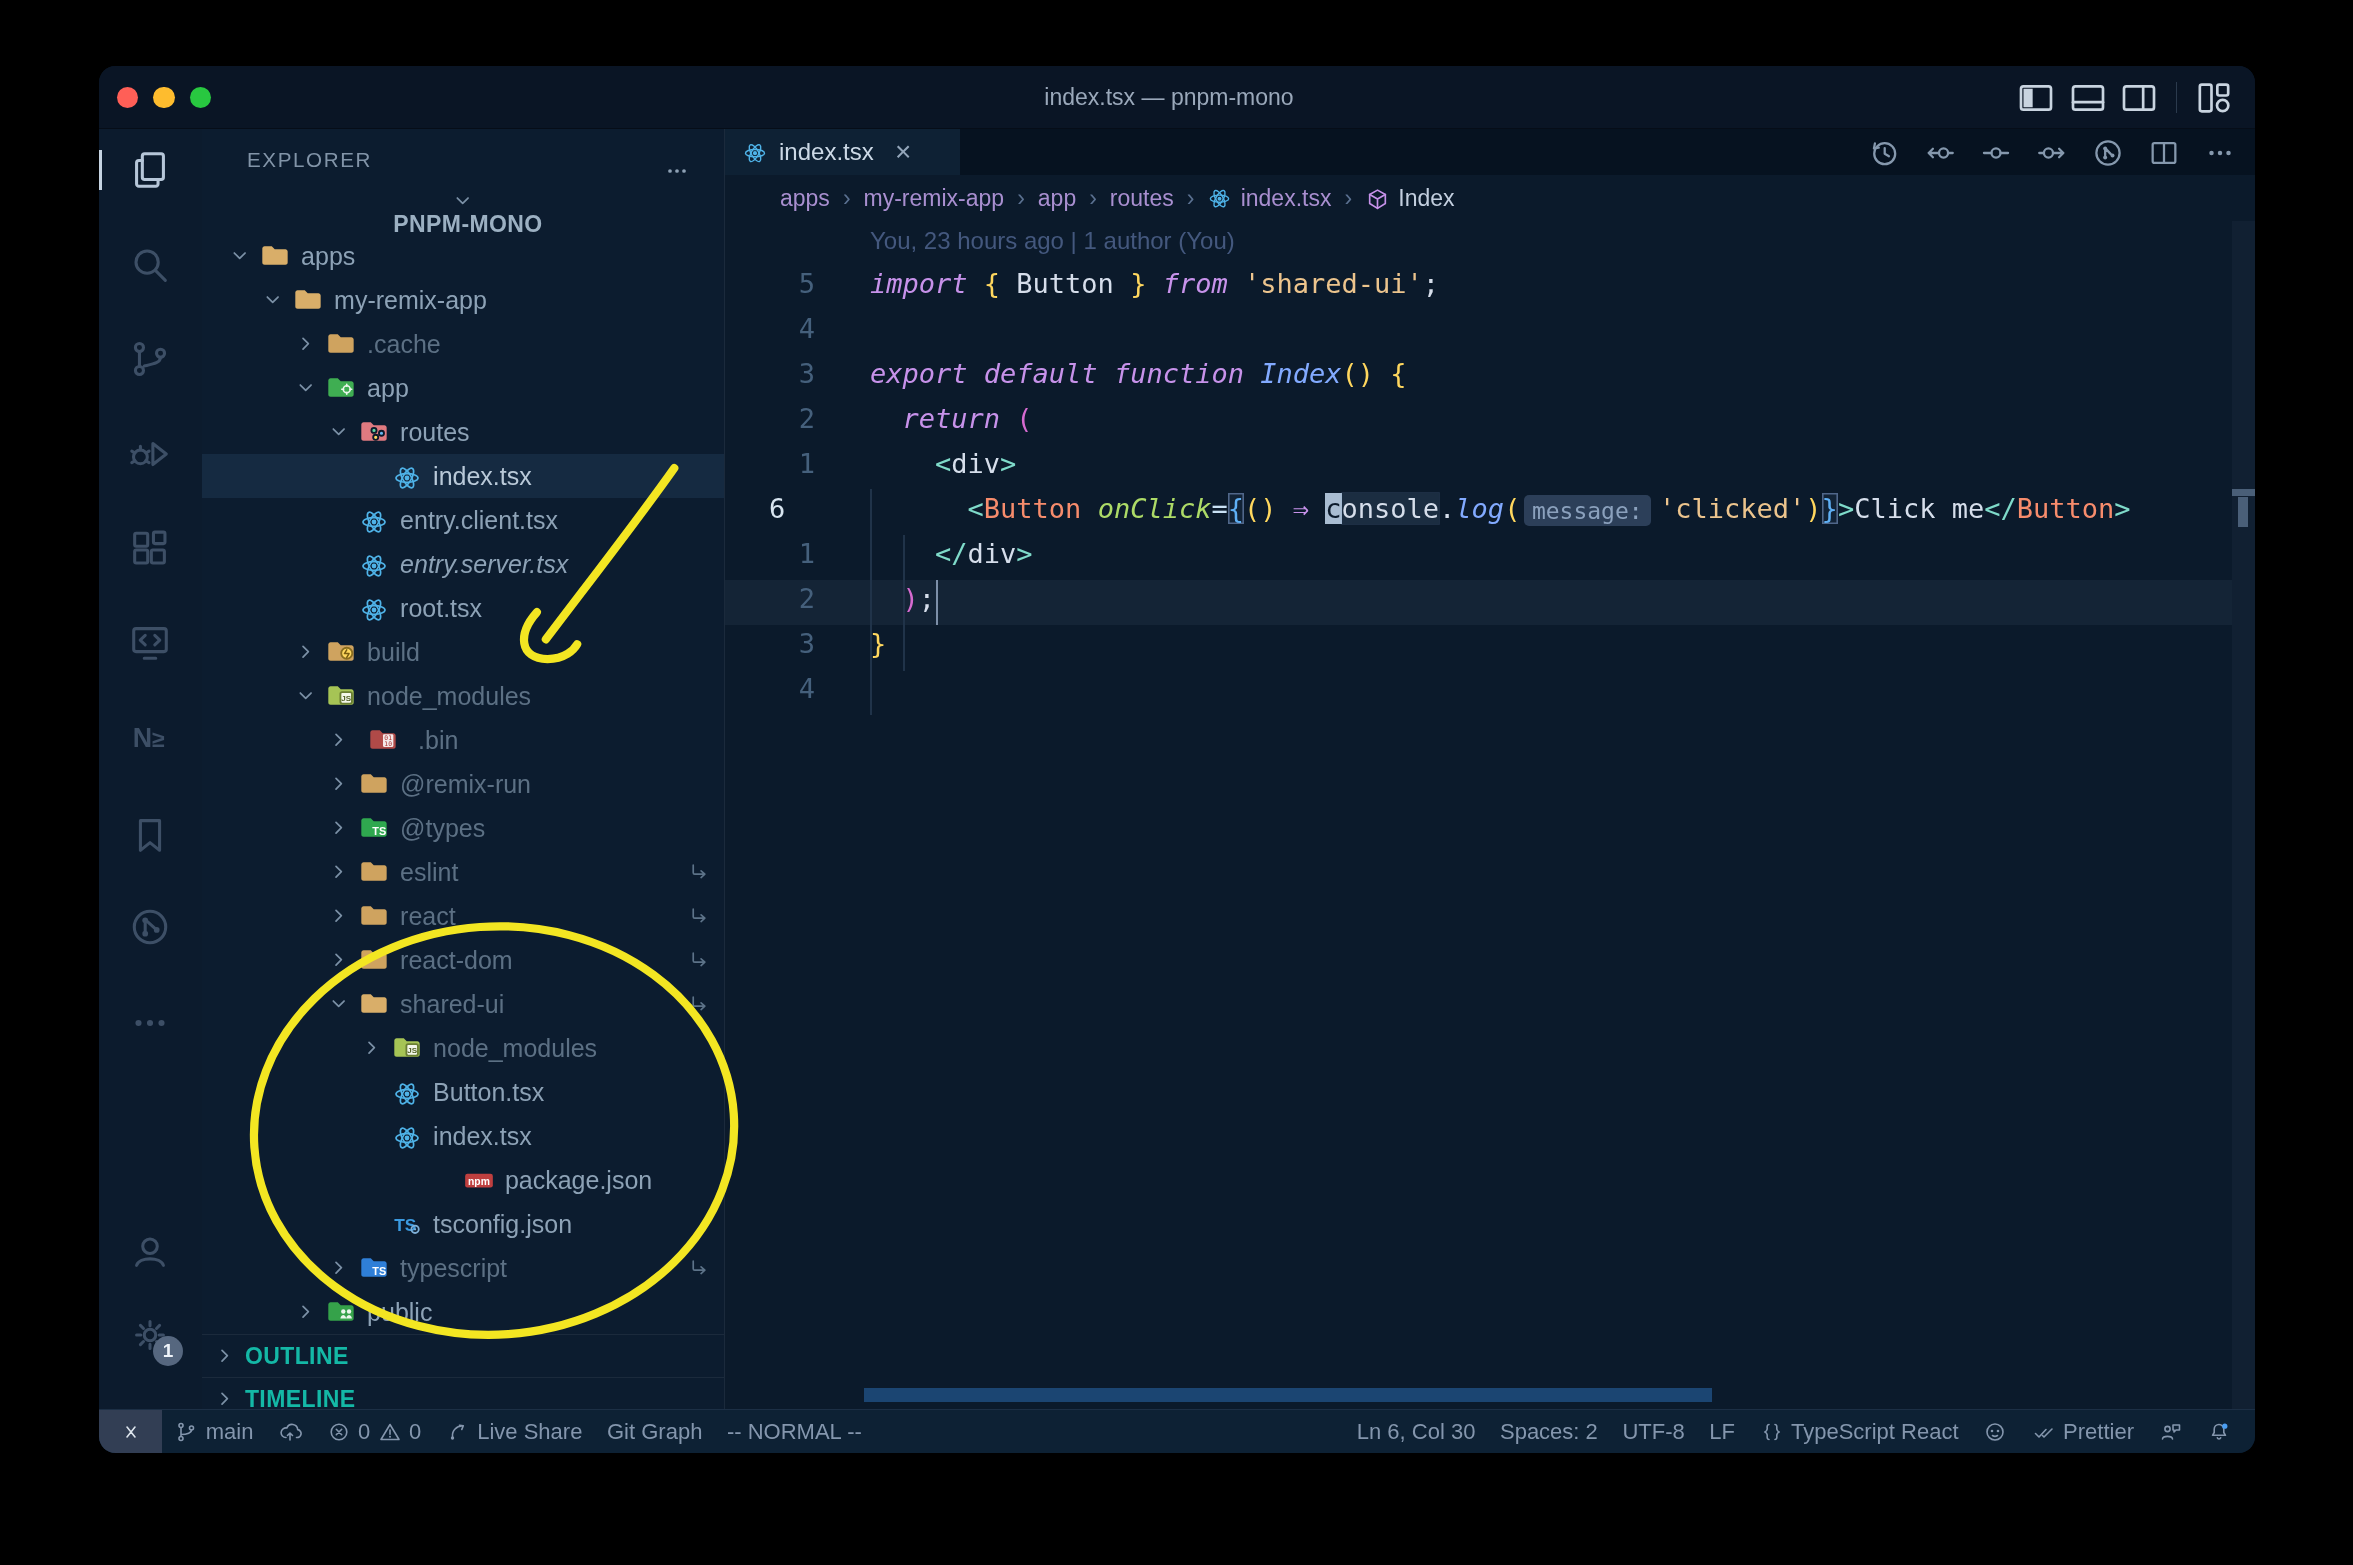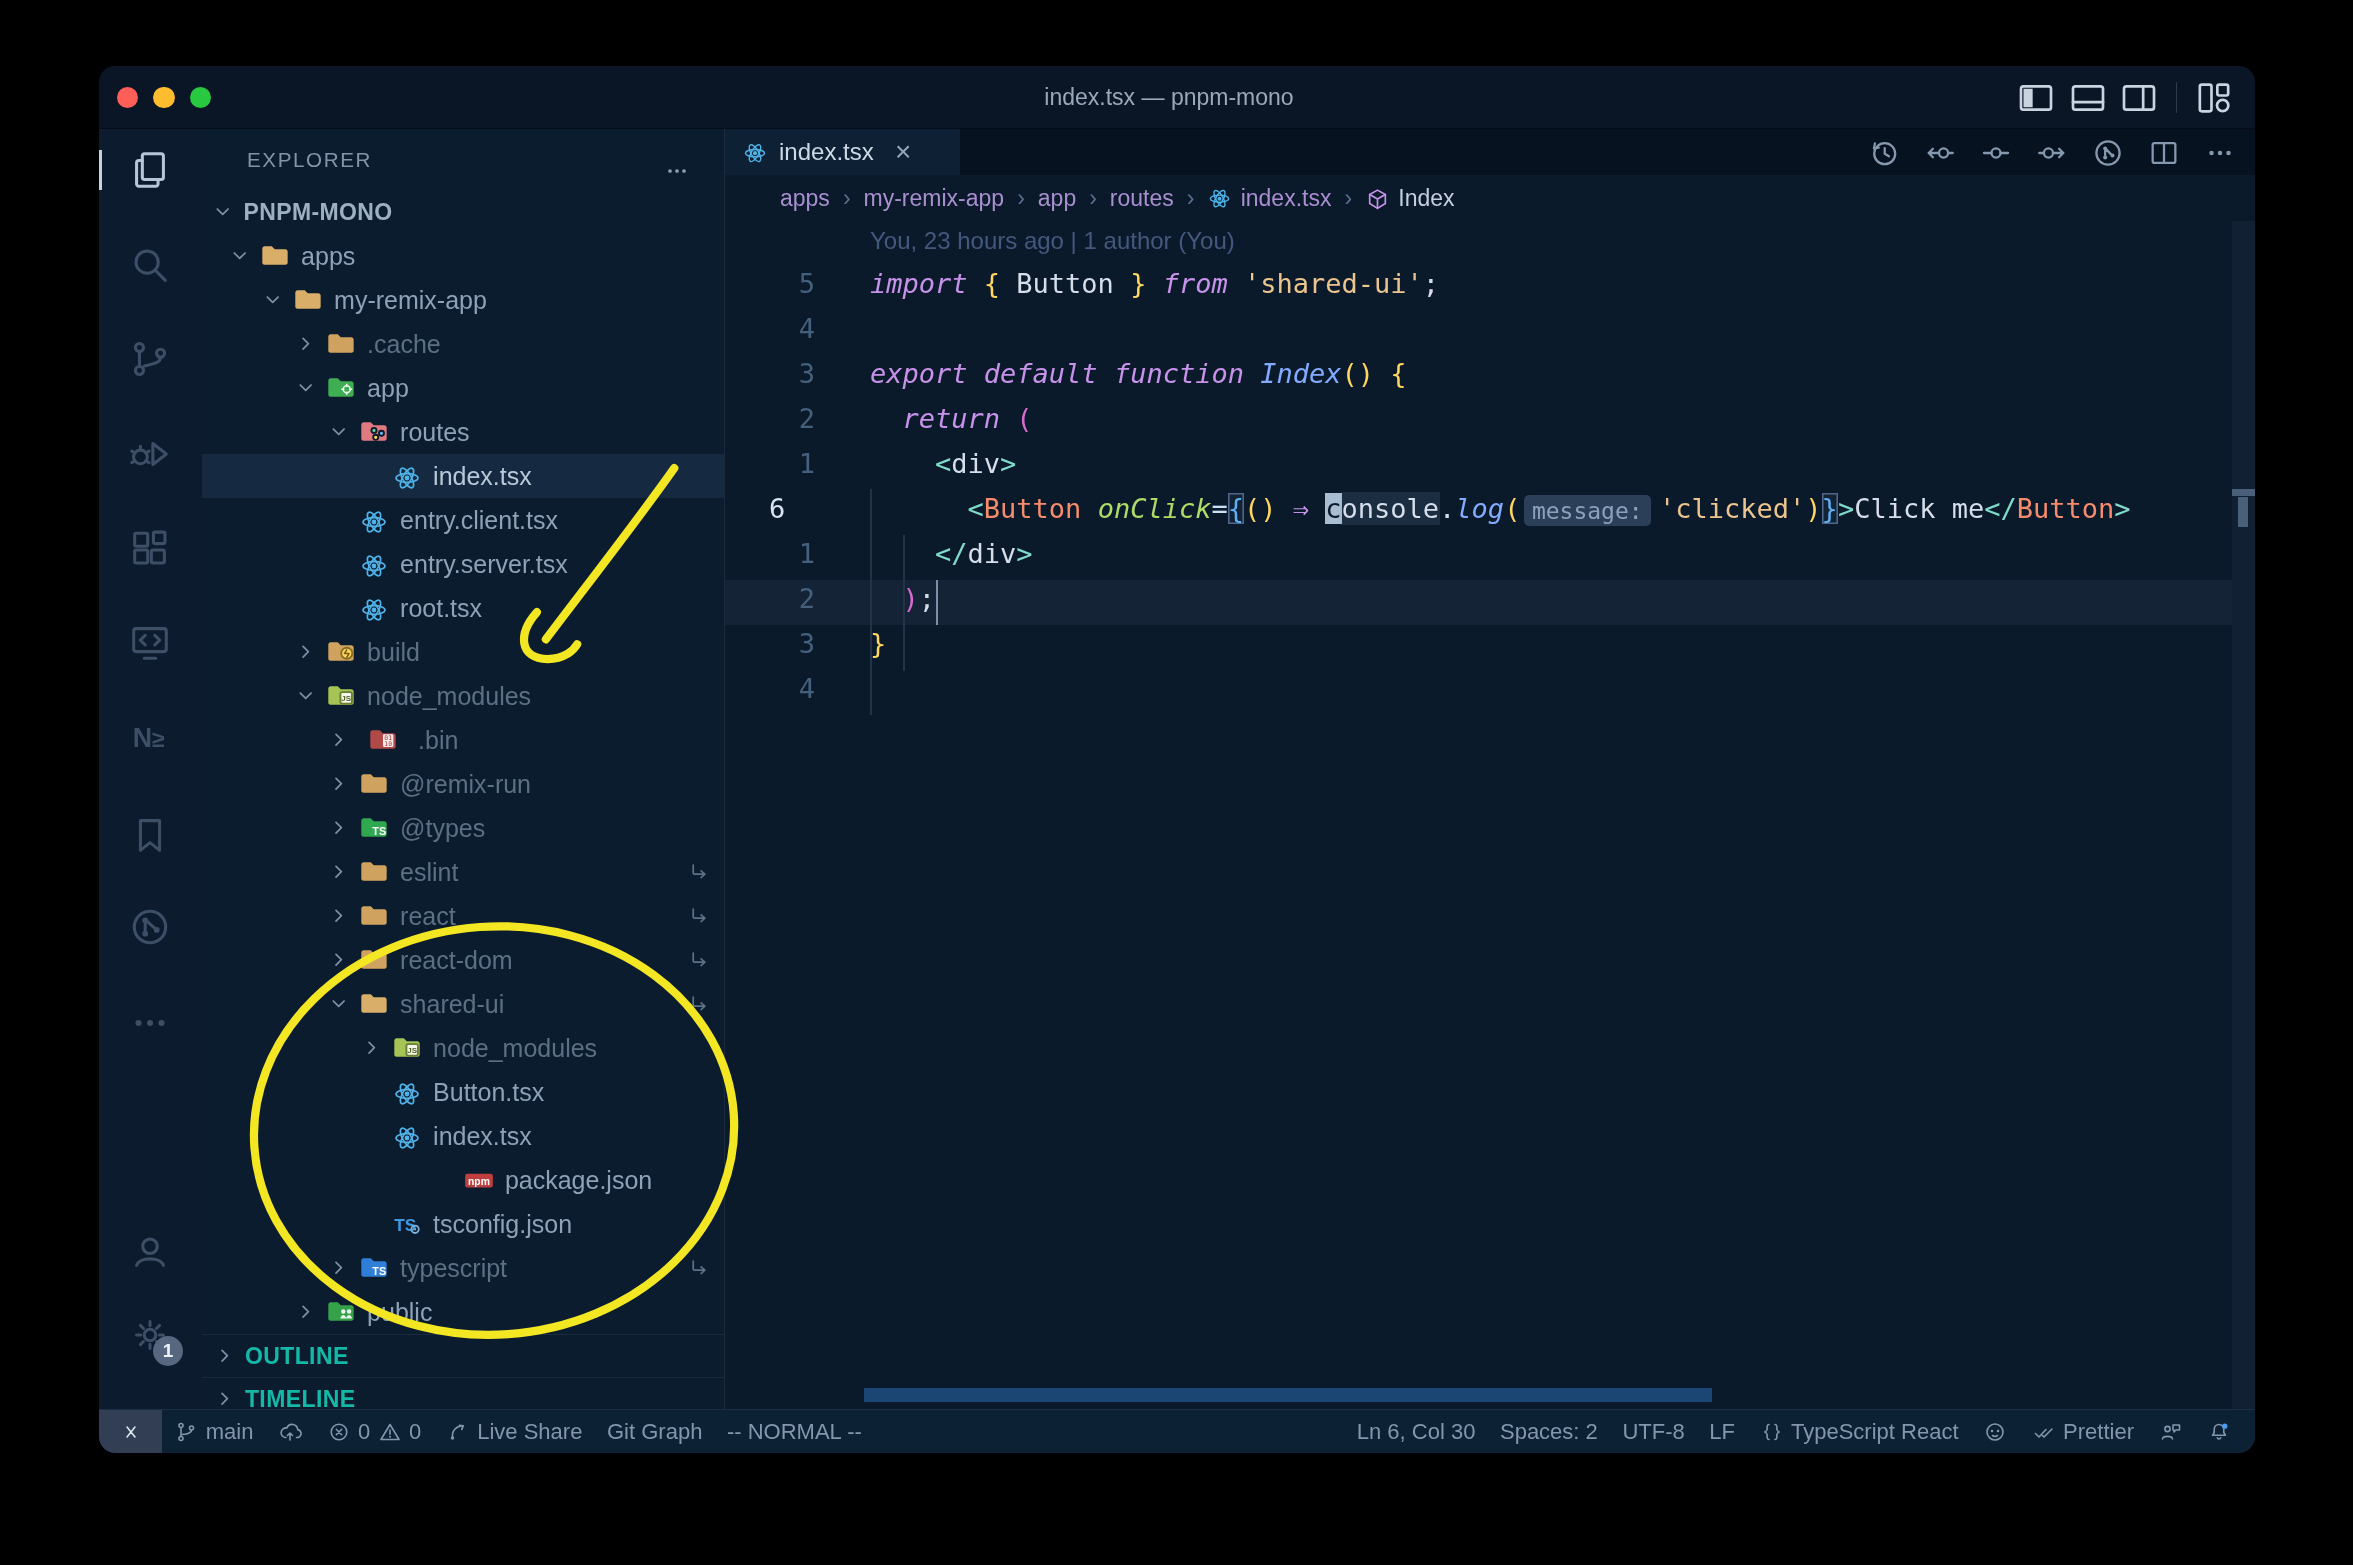--- a/index.html
+++ b/index.html
@@ -40,21 +40,21 @@
                color:#8294a8; font-size:20.6px; letter-spacing:1.6px; }
   .sb-more { position:absolute; right:33px; top:18px; width:28px; height:25px; color:#8ea1b5; }
   .trow, .tree-root { position:relative; height:44px; display:flex; align-items:center; cursor:default; }
   .trow.sel { background:#152a41; }
   .chev { width:21.4px; height:21.4px; margin-right:10px; flex:none; color:#7b90a6; }
   .chev.hidden { visibility:hidden; }
   .ficon { width:30px; height:25px; margin-right:10.7px; flex:none; }
   .tlabel { font-size:25px; color:#8da2b6; white-space:nowrap; }
   .trow.dim .tlabel { color:#5c7084; }
   .trow.sel .tlabel { color:#b9c9d8; }
-  .tree-root { padding-left:10px; }
+  .tree-root { padding-left:10px;flex-direction:column; }
   .tree-root .tlabel { font-weight:bold; font-size:23px; color:#9cb0c2; letter-spacing:0.4px; }
   .symlink { position:absolute; right:13px; top:10.7px; width:23px; height:23px; color:#5d7389; }
   .sb-section { height:43px; display:flex; align-items:center; border-top:1.6px solid #1b2a3c; padding-left:11.5px; }
   .sb-section .tlabel { font-weight:bold; font-size:23px; color:#14b8a6; letter-spacing:0.4px; }
 
   
   .editor { position:relative; flex:1; height:100%; background:#0b1a2b; overflow:hidden; }
   .tabstrip { position:absolute; left:0; top:0; width:100%; height:46px; background:#061220; }
   .tab { position:absolute; left:0; top:0; width:235px; height:46px; background:#0e2134;
          display:flex; align-items:center; padding:0 16.5px; }
@@ -309,21 +309,21 @@
               <span class="ficon"><svg viewBox="0 0 30 28" fill="none" stroke="currentColor" stroke-width="1.6" stroke-linecap="round" stroke-linejoin="round">
                   <g stroke="#4fb3e8" stroke-width="1.7" transform="translate(15,14)">
                     <ellipse rx="11" ry="4.3"></ellipse>
                     <ellipse rx="11" ry="4.3" transform="rotate(60)"></ellipse>
                     <ellipse rx="11" ry="4.3" transform="rotate(120)"></ellipse>
                   </g>
                   <circle cx="15" cy="14" r="2.4" fill="#4fb3e8" stroke="none"></circle>
                 </svg></span>
               <span class="tlabel">entry.client.tsx</span>
             </div>
-            <div class="trow" style="padding-left: 126px;">
+            <div class="trow" style="padding-left: 126px; font-style: italic;">
               <span class="chev hidden"></span>
               <span class="ficon"><svg viewBox="0 0 30 28" fill="none" stroke="currentColor" stroke-width="1.6" stroke-linecap="round" stroke-linejoin="round">
                   <g stroke="#4fb3e8" stroke-width="1.7" transform="translate(15,14)">
                     <ellipse rx="11" ry="4.3"></ellipse>
                     <ellipse rx="11" ry="4.3" transform="rotate(60)"></ellipse>
                     <ellipse rx="11" ry="4.3" transform="rotate(120)"></ellipse>
                   </g>
                   <circle cx="15" cy="14" r="2.4" fill="#4fb3e8" stroke="none"></circle>
                 </svg></span>
               <span class="tlabel">entry.server.tsx</span>

